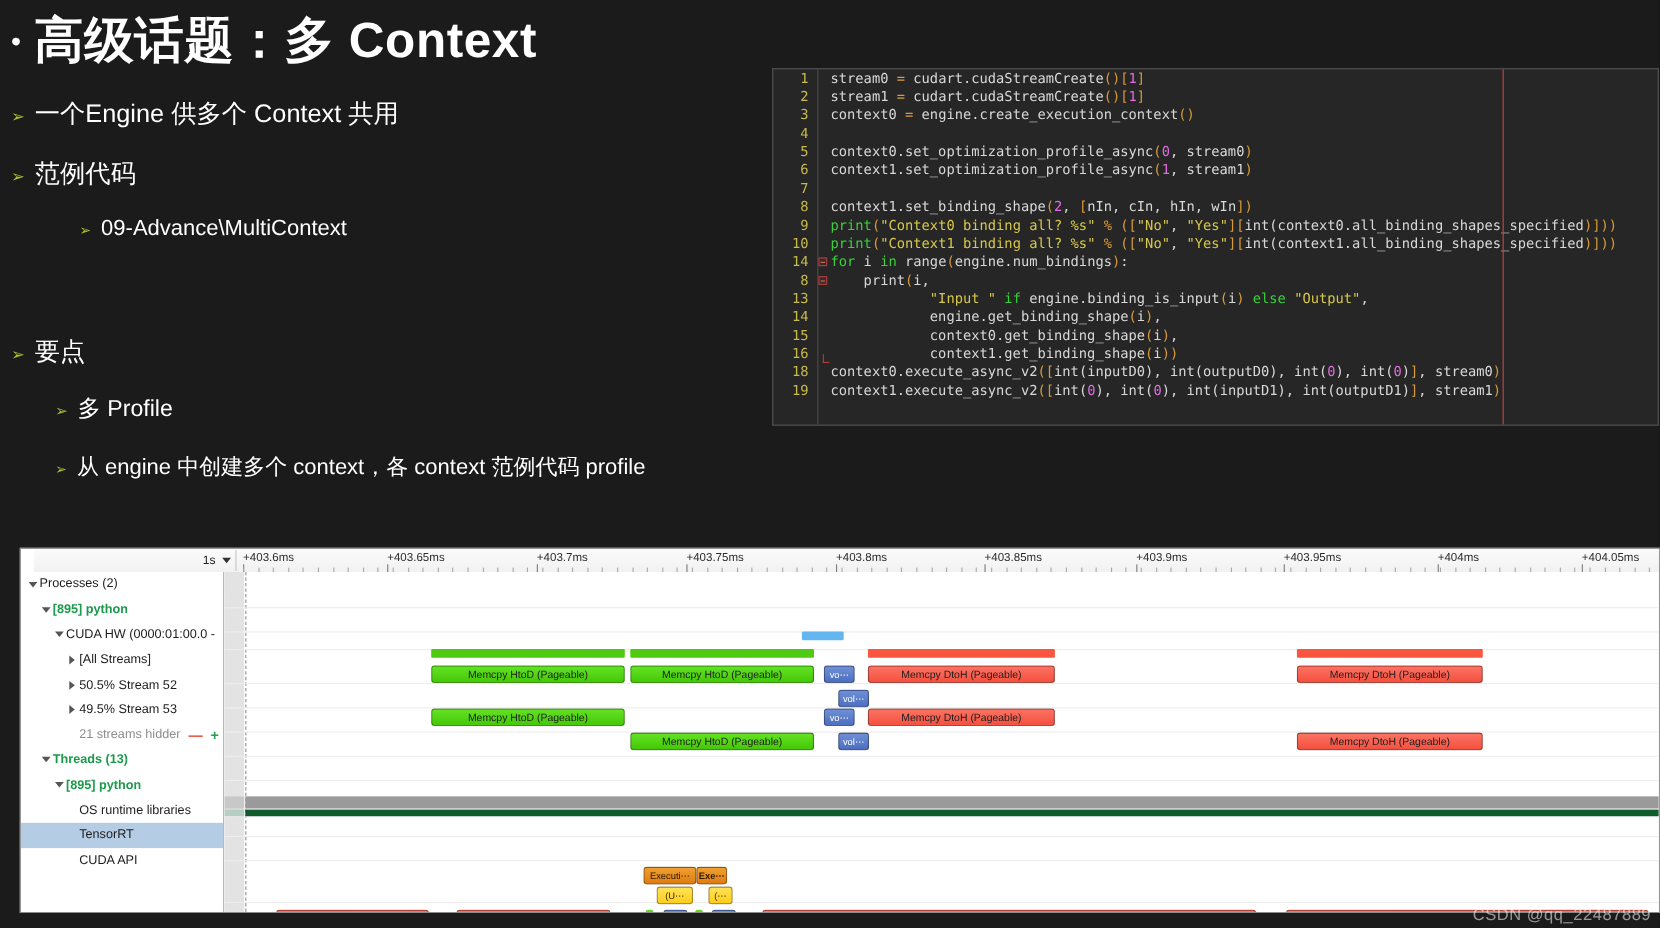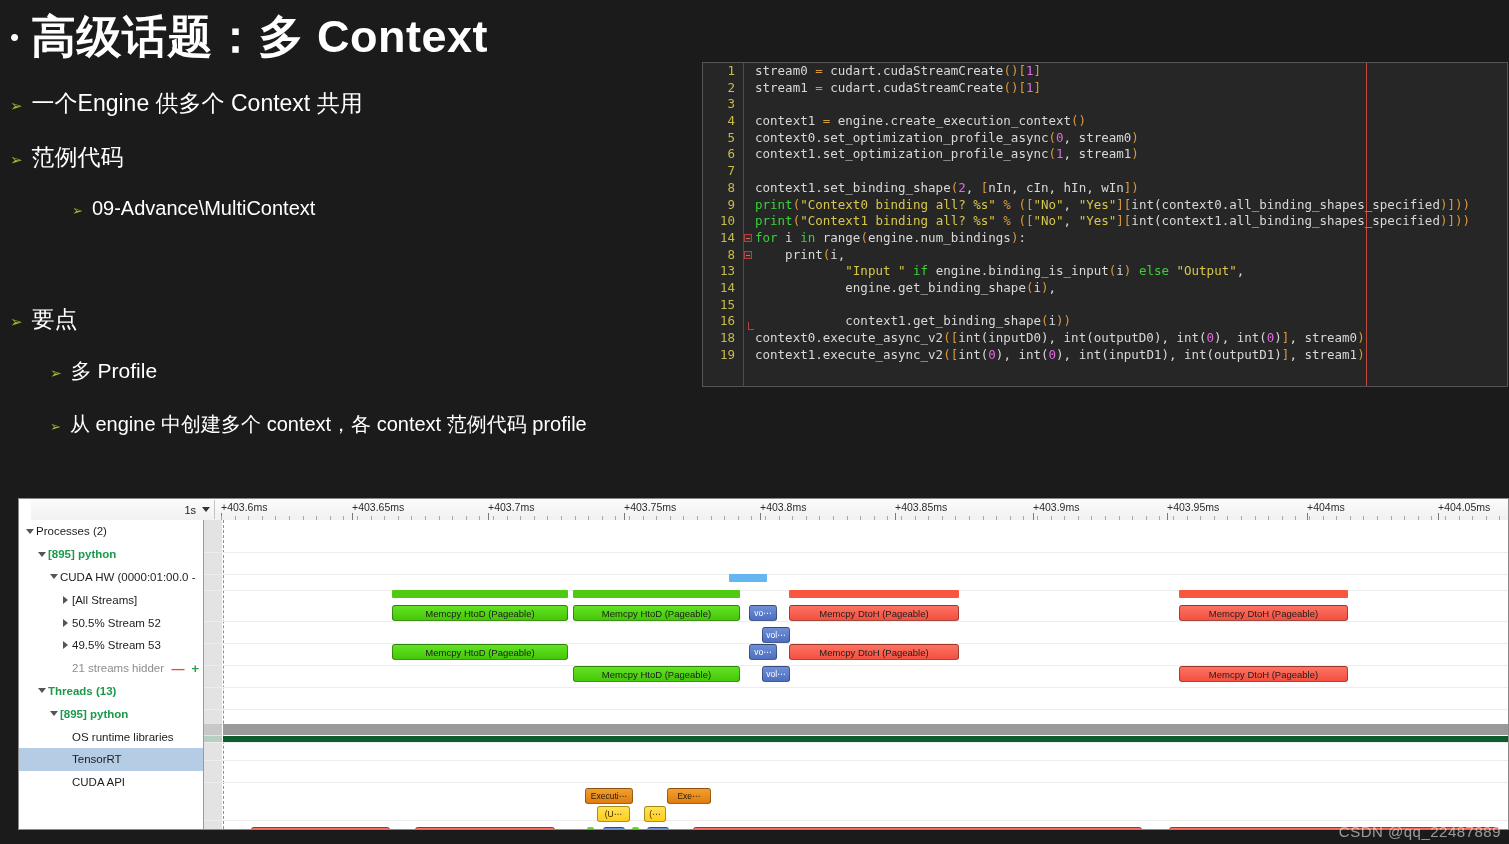--- a/index.html
+++ b/index.html
@@ -184,33 +184,33 @@
         <span class="arrow l3">➢</span>
         <span class="b-text">从 engine 中创建多个 context，各 context 范例代码 profile</span>
       </div>
     </div>
 
   <div class="code-panel">
     <div class="code-gutter-line"></div>
     <div id="code-lines">
         <div class="code-line"><span class="ln">1</span><span class="fold"></span><span class="code-txt"><span class="f">stream0 </span><span class="p">= </span><span class="f">cudart.cudaStreamCreate</span><span class="p">()</span><span class="p">[</span><span class="n">1</span><span class="p">]</span></span></div>
         <div class="code-line"><span class="ln">2</span><span class="fold"></span><span class="code-txt"><span class="f">stream1 </span><span class="p">= </span><span class="f">cudart.cudaStreamCreate</span><span class="p">()</span><span class="p">[</span><span class="n">1</span><span class="p">]</span></span></div>
-        <div class="code-line"><span class="ln">3</span><span class="fold"></span></div>
-        <div class="code-line"><span class="ln">4</span><span class="fold"></span><span class="code-txt"><span class="f">context1 </span><span class="p">= </span><span class="f">engine.create_execution_context</span><span class="p">()</span></span></div>
+        <div class="code-line"><span class="ln">3</span><span class="fold"></span><span class="code-txt"><span class="f">context0 </span><span class="p">= </span><span class="f">engine.create_execution_context</span><span class="p">()</span></span></div>
+        <div class="code-line"><span class="ln">4</span><span class="fold"></span></div>
         <div class="code-line"><span class="ln">5</span><span class="fold"></span><span class="code-txt"><span class="f">context0.set_optimization_profile_async</span><span class="p">(</span><span class="n">0</span><span class="f">, stream0</span><span class="p">)</span></span></div>
         <div class="code-line"><span class="ln">6</span><span class="fold"></span><span class="code-txt"><span class="f">context1.set_optimization_profile_async</span><span class="p">(</span><span class="n">1</span><span class="f">, stream1</span><span class="p">)</span></span></div>
         <div class="code-line"><span class="ln">7</span><span class="fold"></span></div>
         <div class="code-line"><span class="ln">8</span><span class="fold"></span><span class="code-txt"><span class="f">context1.set_binding_shape</span><span class="p">(</span><span class="n">2</span><span class="f">, </span><span class="p">[</span><span class="f">nIn, cIn, hIn, wIn</span><span class="p">])</span></span></div>
         <div class="code-line"><span class="ln">9</span><span class="fold"></span><span class="code-txt"><span class="k">print</span><span class="p">(</span><span class="s">"Context0 binding all? %s"</span><span class="p"> % </span><span class="p">([</span><span class="s">"No"</span><span class="f">, </span><span class="s">"Yes"</span><span class="p">][</span><span class="f">int(context0.all_binding_shapes_specified</span><span class="p">)]))</span></span></div>
         <div class="code-line"><span class="ln">10</span><span class="fold"></span><span class="code-txt"><span class="k">print</span><span class="p">(</span><span class="s">"Context1 binding all? %s"</span><span class="p"> % </span><span class="p">([</span><span class="s">"No"</span><span class="f">, </span><span class="s">"Yes"</span><span class="p">][</span><span class="f">int(context1.all_binding_shapes_specified</span><span class="p">)]))</span></span></div>
         <div class="code-line"><span class="ln">14</span><span class="fold"><span class="box"></span></span><span class="code-txt"><span class="k">for</span><span class="f"> i </span><span class="k">in</span><span class="f"> range</span><span class="p">(</span><span class="f">engine.num_bindings</span><span class="p">)</span><span class="f">:</span></span></div>
         <div class="code-line"><span class="ln">8</span><span class="fold"><span class="box"></span></span><span class="code-txt"><span class="f">    print</span><span class="p">(</span><span class="f">i,</span></span></div>
         <div class="code-line"><span class="ln">13</span><span class="fold"><span class="vline"></span></span><span class="code-txt"><span class="f">            </span><span class="s">"Input "</span><span class="f"> </span><span class="k">if</span><span class="f"> engine.binding_is_input</span><span class="p">(</span><span class="f">i</span><span class="p">)</span><span class="f"> </span><span class="k">else</span><span class="f"> </span><span class="s">"Output"</span><span class="f">,</span></span></div>
         <div class="code-line"><span class="ln">14</span><span class="fold"><span class="vline"></span></span><span class="code-txt"><span class="f">            engine.get_binding_shape</span><span class="p">(</span><span class="f">i</span><span class="p">)</span><span class="f">,</span></span></div>
-        <div class="code-line"><span class="ln">15</span><span class="fold"><span class="vline"></span></span></div>
+        <div class="code-line"><span class="ln">15</span><span class="fold"><span class="vline"></span></span><span class="code-txt"><span class="f">            context0.get_binding_shape</span><span class="p">(</span><span class="f">i</span><span class="p">)</span><span class="f">,</span></span></div>
         <div class="code-line"><span class="ln">16</span><span class="fold"><span class="vend"></span></span><span class="code-txt"><span class="f">            context1.get_binding_shape</span><span class="p">(</span><span class="f">i</span><span class="p">))</span></span></div>
         <div class="code-line"><span class="ln">18</span><span class="fold"></span><span class="code-txt"><span class="f">context0.execute_async_v2</span><span class="p">([</span><span class="f">int(inputD0), int(outputD0), int(</span><span class="n">0</span><span class="f">), int(</span><span class="n">0</span><span class="f">)</span><span class="p">]</span><span class="f">, stream0</span><span class="p">)</span></span></div>
         <div class="code-line"><span class="ln">19</span><span class="fold"></span><span class="code-txt"><span class="f">context1.execute_async_v2</span><span class="p">([</span><span class="f">int(</span><span class="n">0</span><span class="f">), int(</span><span class="n">0</span><span class="f">), int(inputD1), int(outputD1)</span><span class="p">]</span><span class="f">, stream1</span><span class="p">)</span></span></div>
       </div>
     <div class="code-caret" style="left:663px;"></div>
   </div>
 
   <div class="nsight">
 
     <div class="ns-topbar">
@@ -440,21 +440,21 @@
         <div class="bar red" style="left: 585px; top: 85px; width: 170px;">Memcpy DtoH (Pageable)</div>
         <div class="bar red" style="left: 975px; top: 85px; width: 169px;">Memcpy DtoH (Pageable)</div>
         <div class="bar blue" style="left: 558px; top: 107px; width: 28px;">vol⋯</div>
         <div class="bar green" style="left: 188px; top: 124px; width: 176px;">Memcpy HtoD (Pageable)</div>
         <div class="bar blue" style="left: 545px; top: 124px; width: 28px;">vo⋯</div>
         <div class="bar red" style="left: 585px; top: 124px; width: 170px;">Memcpy DtoH (Pageable)</div>
         <div class="bar green" style="left: 369px; top: 146px; width: 167px;">Memcpy HtoD (Pageable)</div>
         <div class="bar blue" style="left: 558px; top: 146px; width: 28px;">vol⋯</div>
         <div class="bar red" style="left: 975px; top: 146px; width: 169px;">Memcpy DtoH (Pageable)</div>
         <div class="bar orange" style="left: 381px; top: 268px; width: 48px;">Executi⋯</div>
-        <div class="bar orange" style="left: 463px; top: 268px; width: 44px;">Exe⋯</div>
+        <div class="bar orange" style="left: 429px; top: 268px; width: 28px; font-weight: bold;">Exe⋯</div>
         <div class="bar yellow" style="left: 393px; top: 286px; width: 33px;">(U⋯</div>
         <div class="bar yellow" style="left: 440px; top: 286px; width: 22px;">(⋯</div>
         <div class="bar red" style="left: 47px; top: 307px; width: 139px;">cuMemcpyHtoDAsync</div>
         <div class="bar red" style="left: 211px; top: 307px; width: 140px;">cuMemcpyHtoDAsync</div>
         <div class="bar blue" style="left: 399px; top: 307px; width: 22px;">u⋯</div>
         <div class="bar blue" style="left: 443px; top: 307px; width: 22px;">⋯</div>
         <div class="bar red" style="left: 489px; top: 307px; width: 449px;">cuMemcpyDtoHAsync</div>
         <div class="bar red" style="left: 965px; top: 307px; width: 330px;">cuMemcpyDtoHAsync</div>
       </div>
   </div>

